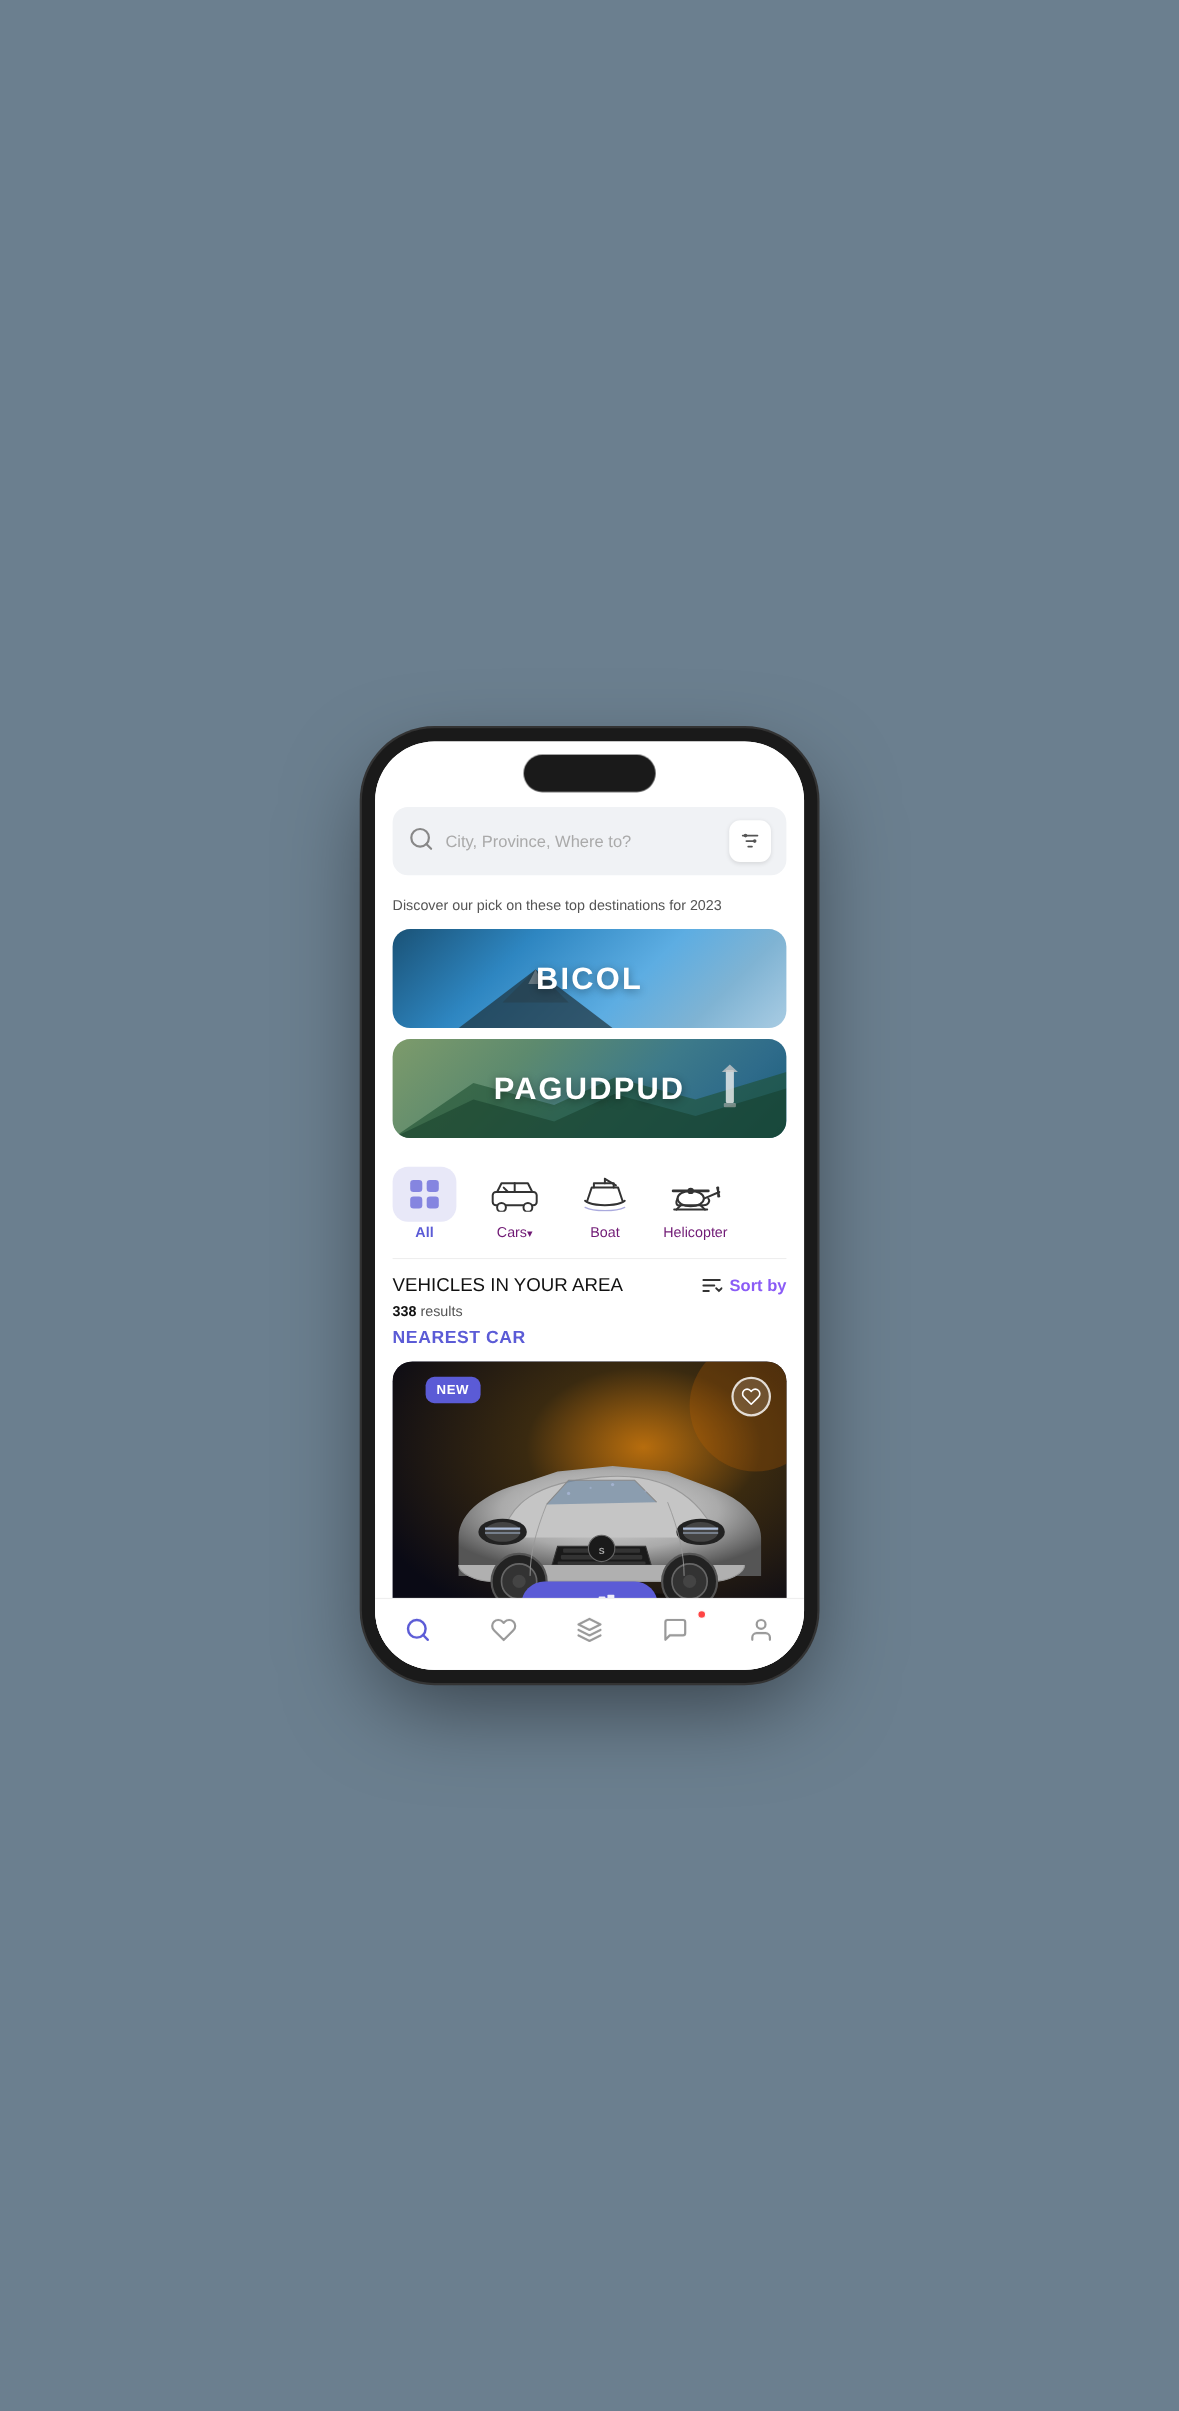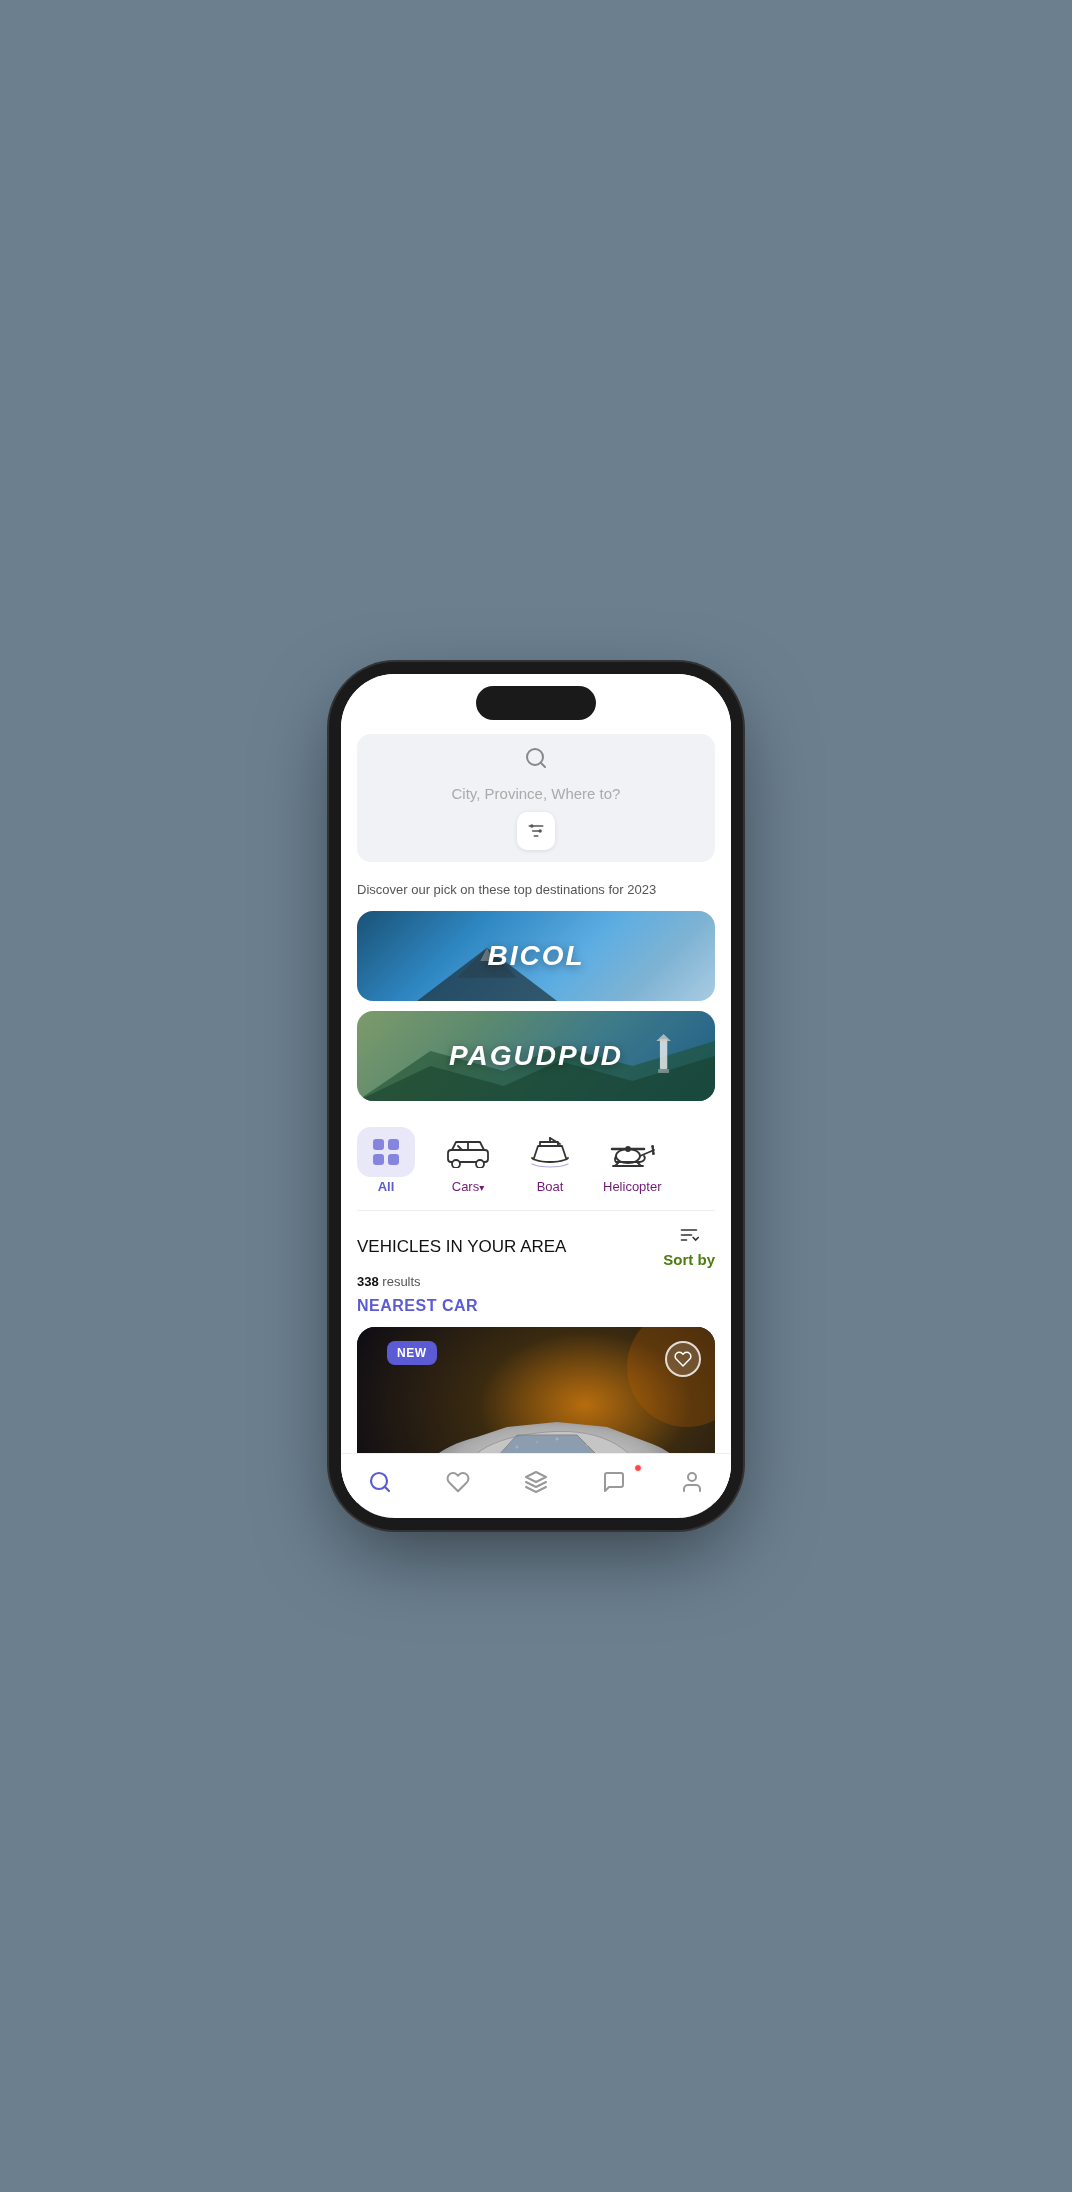--- a/index.html
+++ b/index.html
@@ -53,21 +53,20 @@
       background: #fff;
     }
 
     .search-bar {
       display: flex;
       align-items: center;
       background: #f0f2f5;
       border-radius: 14px;
       padding: 12px 14px;
       gap: 10px;
-      flex-direction: column;
     }
 
     .search-icon-wrap {
       color: #888;
       font-size: 18px;
     }
 
     .search-input-text {
       flex: 1;
       color: #aaa;
@@ -133,21 +132,20 @@
       height: 60px;
     }
 
     .dest-name {
       color: #fff;
       font-size: 28px;
       font-weight: 900;
       letter-spacing: 2px;
       text-shadow: 0 2px 8px rgba(0,0,0,0.4);
       z-index: 2;
-      font-style: italic;
     }
 
     
     .category-section {
       padding: 16px 16px 0;
     }
 
     .category-list {
       display: flex;
       gap: 24px;
@@ -207,22 +205,21 @@
 
     .sort-by-btn {
       display: flex;
       align-items: center;
       gap: 6px;
       background: none;
       border: none;
       cursor: pointer;
       font-size: 15px;
       font-weight: 600;
-      color: #4d7c0f;
-      flex-direction: column;
+      color: #8b5cf6;
     }
 
     .results-count {
       font-size: 13px;
       color: #555;
       margin-bottom: 8px;
     }
 
     .results-count strong {
       font-weight: 800;

